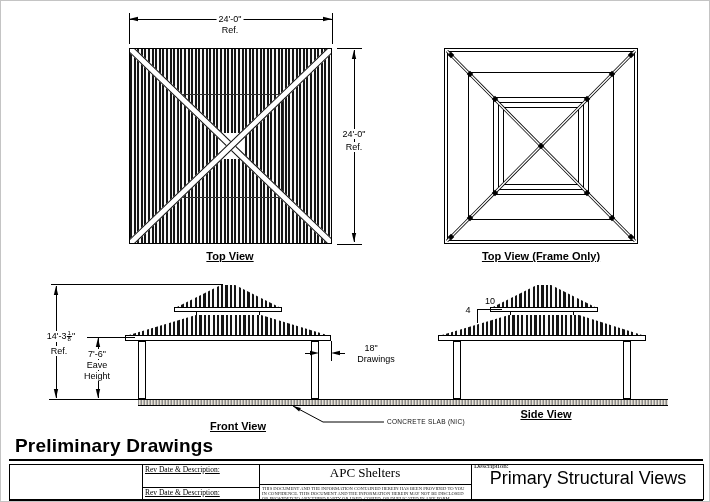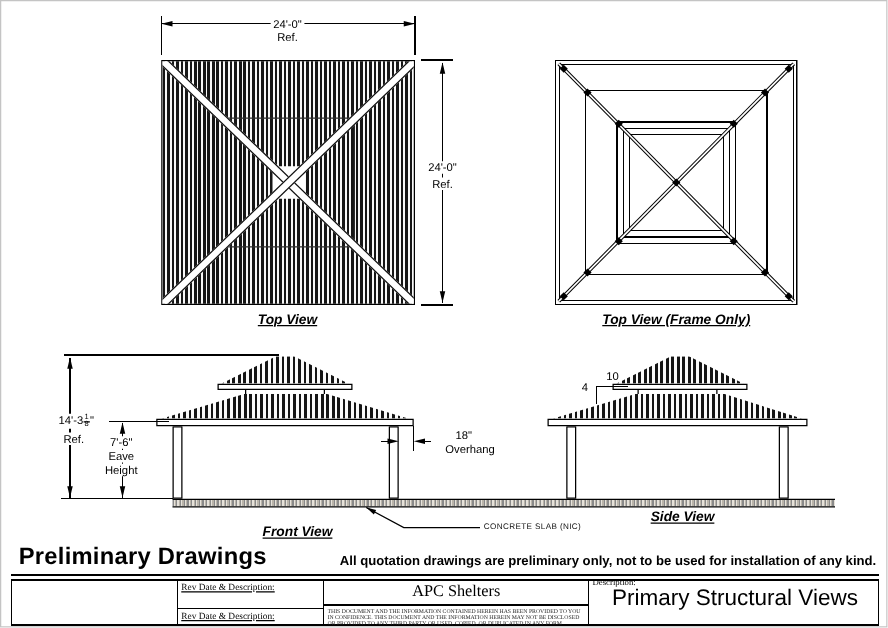--- a/index.html
+++ b/index.html
@@ -24,21 +24,21 @@
   .clere{position:absolute;background:#fff;border-left:1px solid #000;border-right:1px solid #000;box-sizing:border-box;}
   .column{position:absolute;width:8px;background:#fff;border:1px solid #000;box-sizing:border-box;}
   .slab{position:absolute;left:137px;top:398px;width:530px;height:7px;box-sizing:border-box;
     border-top:1px solid #000;border-bottom:1px solid #000;
     background:repeating-linear-gradient(90deg,#8a8a8a 0 1px,#e6e2da 1px 2px,#b9b4aa 2px 3px);}
   
   .dimtext{position:absolute;font-size:9px;line-height:10px;background:#fff;
     padding:0 2px;transform:translateX(-50%);white-space:nowrap;}
   .dimtext.noBg{background:transparent;}
   .viewlabel{position:absolute;transform:translateX(-50%);font-size:11px;font-weight:bold;
-    text-decoration:underline;white-space:nowrap;font-style:italic;}
+    text-decoration:underline;white-space:nowrap;}
   .frac{display:inline-block;vertical-align:-2px;text-align:center;font-size:6px;line-height:5px;}
   .frac .num{display:block;border-bottom:0.8px solid #000;padding:0 1px;}
   .frac .den{display:block;}
   .callout{position:absolute;font-size:6.5px;letter-spacing:.3px;white-space:nowrap;color:#111;}
   .bigtitle{position:absolute;left:14px;top:434px;font-size:19px;font-weight:bold;letter-spacing:.2px;}
   .disclaimer{position:absolute;right:10px;top:442px;font-size:10.5px;font-weight:bold;}
   
   .tb-serif{font-family:"Liberation Serif",serif;}
   .rev-label{position:absolute;left:144px;font-size:7.5px;text-decoration:underline;}
   .company{position:absolute;left:259px;top:464px;width:210px;text-align:center;font-size:13px;}
@@ -180,29 +180,28 @@
     <div class="dimtext" style="left:60px;top:330px;">
       <span>14'-3</span><span class="frac"><span class="num">1</span><span class="den">8</span></span><span>"</span>
     </div>
     <div class="dimtext" style="left:58px;top:345px;">Ref.</div>
 
     <div class="dimtext" style="left:96px;top:348px;">7'-6"</div>
     <div class="dimtext" style="left:96px;top:359px;">Eave</div>
     <div class="dimtext" style="left:96px;top:370px;">Height</div>
 
     <div class="dimtext noBg" style="left:370px;top:342px;">18"</div>
-    <div class="dimtext noBg" style="left:375px;top:353px;">Overhang</div>
+    <div class="dimtext noBg" style="left:375px;top:353px;">Drawings</div>
 
     <div class="callout" style="left:386px;top:417px;">CONCRETE SLAB (NIC)</div>
 
     <div class="dimtext noBg" style="left:489px;top:295px;">10</div>
     <div class="dimtext noBg" style="left:467px;top:304px;">4</div>
 
     <div class="bigtitle">Preliminary Drawings</div>
-    <div class="disclaimer">All quotation drawings are preliminary only, not to be used for installation of any kind.</div>
 
     <div>
       <div class="rev-label tb-serif" style="top:464px;">Rev Date &amp; Description:</div>
       <div class="rev-label tb-serif" style="top:487px;">Rev Date &amp; Description:</div>
       <div class="company tb-serif">APC Shelters</div>
       <div class="legal tb-serif">
         <div>THIS DOCUMENT AND THE INFORMATION CONTAINED HEREIN HAS BEEN PROVIDED TO YOU</div>
         <div>IN CONFIDENCE.  THIS DOCUMENT AND THE INFORMATION HEREIN MAY NOT BE DISCLOSED</div>
         <div>OR PROVIDED TO ANY THIRD PARTY OR USED, COPIED, OR DUPLICATED IN ANY FORM</div>
       </div>

